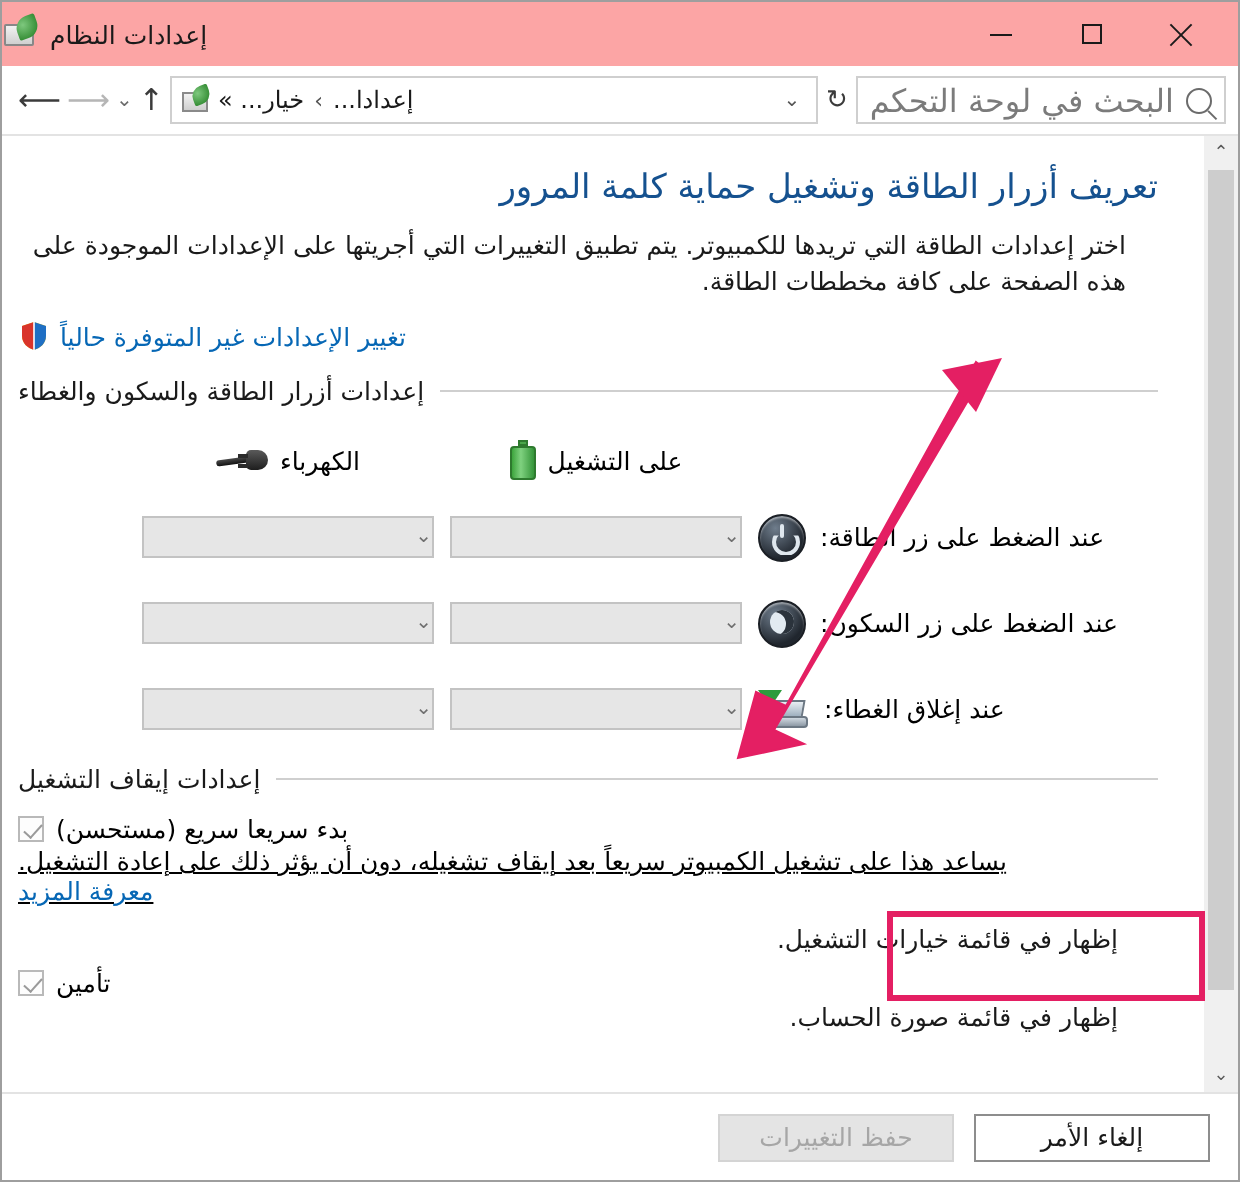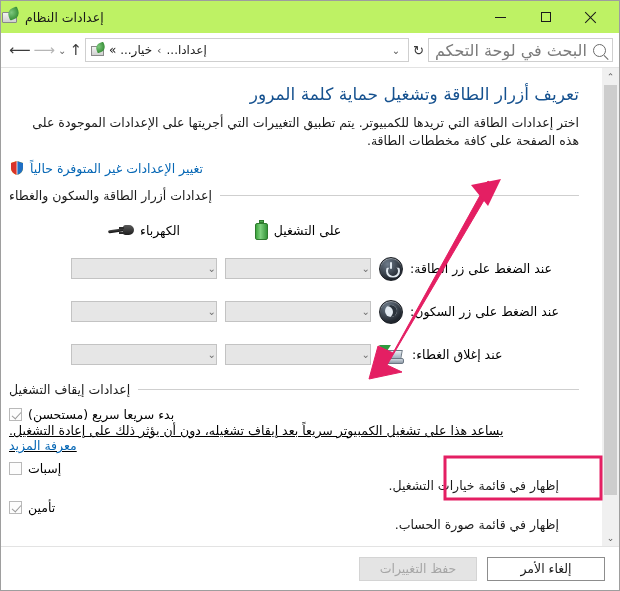--- a/index.html
+++ b/index.html
@@ -20,21 +20,21 @@
     border: 1px solid #9e9e9e;
     box-sizing: border-box;
     display: flex;
     flex-direction: column;
     position: relative;
   }
 
   
   .titlebar {
     height: 32px;
-    background: #bef264;
+    background: #fca5a5;
     display: flex;
     flex-direction: row-reverse;
     align-items: center;
     justify-content: space-between;
     flex: 0 0 auto;
     padding-right: 6px;
     box-sizing: border-box;
   }
   .title-left {
     display: flex;
@@ -230,21 +230,21 @@
     font-size: 17px;
     font-weight: 400;
     color: #15518f;
     margin: 2px 0 10px 0;
     text-align: right;
   }
   p.desc {
     font-size: 12.5px;
     line-height: 18px;
     color: #1a1a1a;
-    margin: 0 0 10px 0;
+    margin: 0 16px 10px 0;
     text-align: right;
   }
   .link-row {
     display: flex;
     flex-direction: row-reverse;
     align-items: center;
     gap: 5px;
     margin-bottom: 12px;
   }
   .shield {
@@ -619,24 +619,20 @@
 
       <div class="chk-row">
         <span class="chk checked"></span>
         <span>بدء سريعا سريع (مستحسن)</span>
       </div>
       <div class="helper-line">
         <span>يساعد هذا على تشغيل الكمبيوتر سريعاً بعد إيقاف تشغيله، دون أن يؤثر ذلك على إعادة التشغيل.</span>
         <a class="link" href="#">معرفة المزيد</a>
       </div>
 
-      <div class="chk-row">
-        <span class="chk"></span>
-        <span>إسبات</span>
-      </div>
       <div class="sub-text">إظهار في قائمة خيارات التشغيل.</div>
 
       <div class="chk-row">
         <span class="chk checked"></span>
         <span>تأمين</span>
       </div>
       <div class="sub-text">إظهار في قائمة صورة الحساب.</div>
 
     </div>
 

